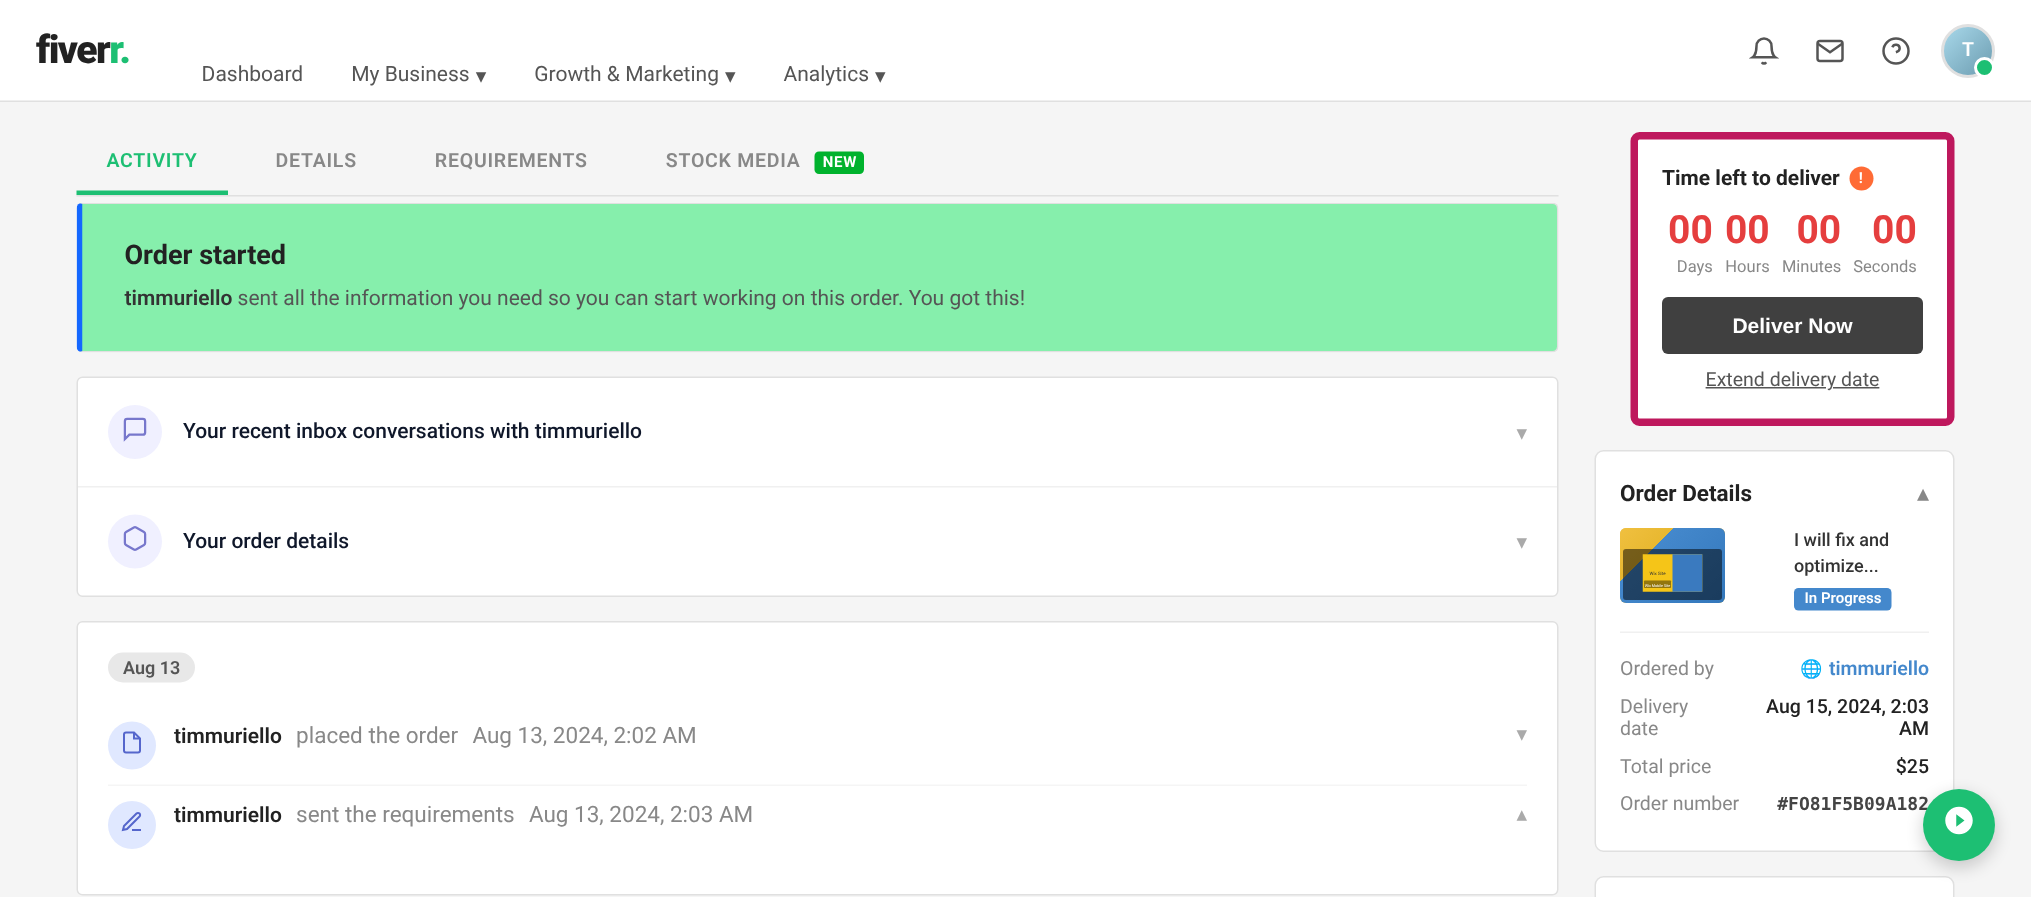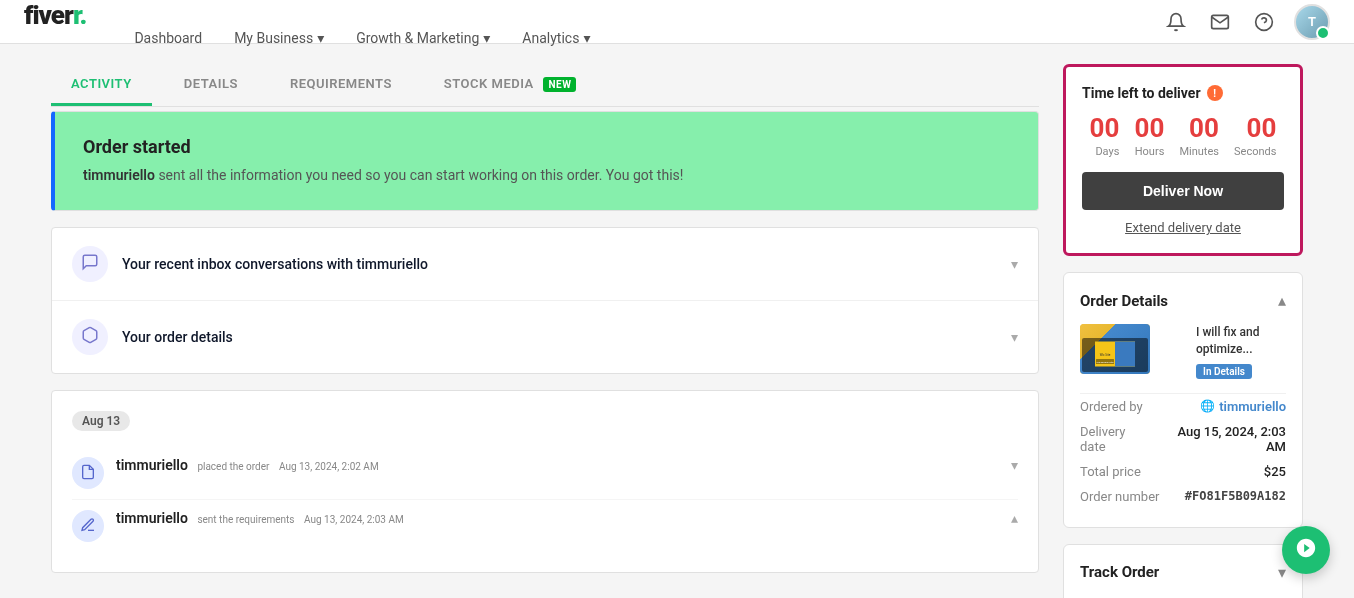--- a/index.html
+++ b/index.html
@@ -3,22 +3,23 @@
   <meta charset="utf-8">
   <style>
     * { box-sizing: border-box; margin: 0; padding: 0; }
     body { font-family: -apple-system, BlinkMacSystemFont, 'Segoe UI', Roboto, sans-serif; background: #f5f5f5; color: #333; font-size: 14px; }
 
     
     .navbar {
       background: #fff;
       border-bottom: 1px solid #e0e0e0;
       display: flex;
-      padding: 0 24px;
-      height: 44px;
+      align-items: center;
+      padding: 11px 24px;
+      height: 68px;
       gap: 32px;
     }
     .navbar-logo {
       font-size: 26px;
       font-weight: 900;
       color: #222;
       letter-spacing: -1px;
       margin-right: 16px;
     }
     .navbar-logo span { color: #1dbf73; }
@@ -140,32 +141,33 @@
       padding: 10px 0;
       border-bottom: 1px solid #f5f5f5;
     }
     .activity-item:last-child { border-bottom: none; }
     .activity-avatar {
       width: 32px; height: 32px; border-radius: 50%; background: #e0e8ff;
       display: flex; align-items: center; justify-content: center; margin-right: 12px; flex-shrink: 0;
     }
     .activity-text { flex: 1; }
     .activity-text strong { font-weight: 600; color: #222; }
-    .activity-text span { color: #888; font-size: 10px; margin-left: 6px; }
+    .activity-text span { color: #888; font-size: 15px; margin-left: 6px; }
 
     
     .right-sidebar { width: 240px; flex-shrink: 0; }
 
     
     .timer-card {
       background: #fff;
-      border: 3px solid #be185d;
+      border: 5px solid #be185d;
       border-radius: 6px;
       padding: 18px 16px;
       margin-bottom: 16px;
+      margin-left: 24px;
     }
     .timer-title {
       font-size: 14px;
       font-weight: 700;
       color: #222;
       margin-bottom: 14px;
       display: flex;
       align-items: center;
       gap: 6px;
     }
@@ -256,21 +258,21 @@
     .gig-title { font-size: 12px; color: #333; font-weight: 500; line-height: 1.4; margin-bottom: 4px; }
     .status-badge {
       display: inline-block;
       background: #4488cc;
       color: #fff;
       font-size: 10px;
       font-weight: 600;
       padding: 2px 7px;
       border-radius: 3px;
     }
-    .order-meta { border-top: 1px solid #f0f0f0; }
+    .order-meta { border-top: 1px solid #f0f0f0; padding-top: 12px; }
     .meta-row {
       display: flex;
       justify-content: space-between;
       align-items: center;
       padding: 5px 0;
       font-size: 13px;
     }
     .meta-key { color: #888; }
     .meta-val { color: #222; font-weight: 500; text-align: right; }
     .meta-val.user-link { color: #4488cc; font-weight: 600; cursor: pointer; display: flex; align-items: center; gap: 4px; }
@@ -489,21 +491,21 @@
                 <rect x="40" y="0" width="40" height="50" fill="#3a7abf"></rect>
                 <text x="20" y="28" fill="#333" font-size="6" text-anchor="middle">Wix Site</text>
                 <rect x="2" y="35" width="36" height="10" fill="rgba(0,0,0,0.4)" rx="1"></rect>
                 <text x="20" y="43" fill="white" font-size="5" text-anchor="middle">Wix Mobile Site</text>
               </svg>
             </div>
           </div>
         </div>
         <div class="gig-info">
           <div class="gig-title">I will fix and optimize...</div>
-          <span class="status-badge">In Details</span>
+          <span class="status-badge">In Progress</span>
         </div>
       </div>
       <div class="order-meta">
         <div class="meta-row">
           <span class="meta-key">Ordered by</span>
           <span class="meta-val user-link">
             <span style="font-size:12px;">🌐</span>
             <span>timmuriello</span>
           </span>
         </div>

